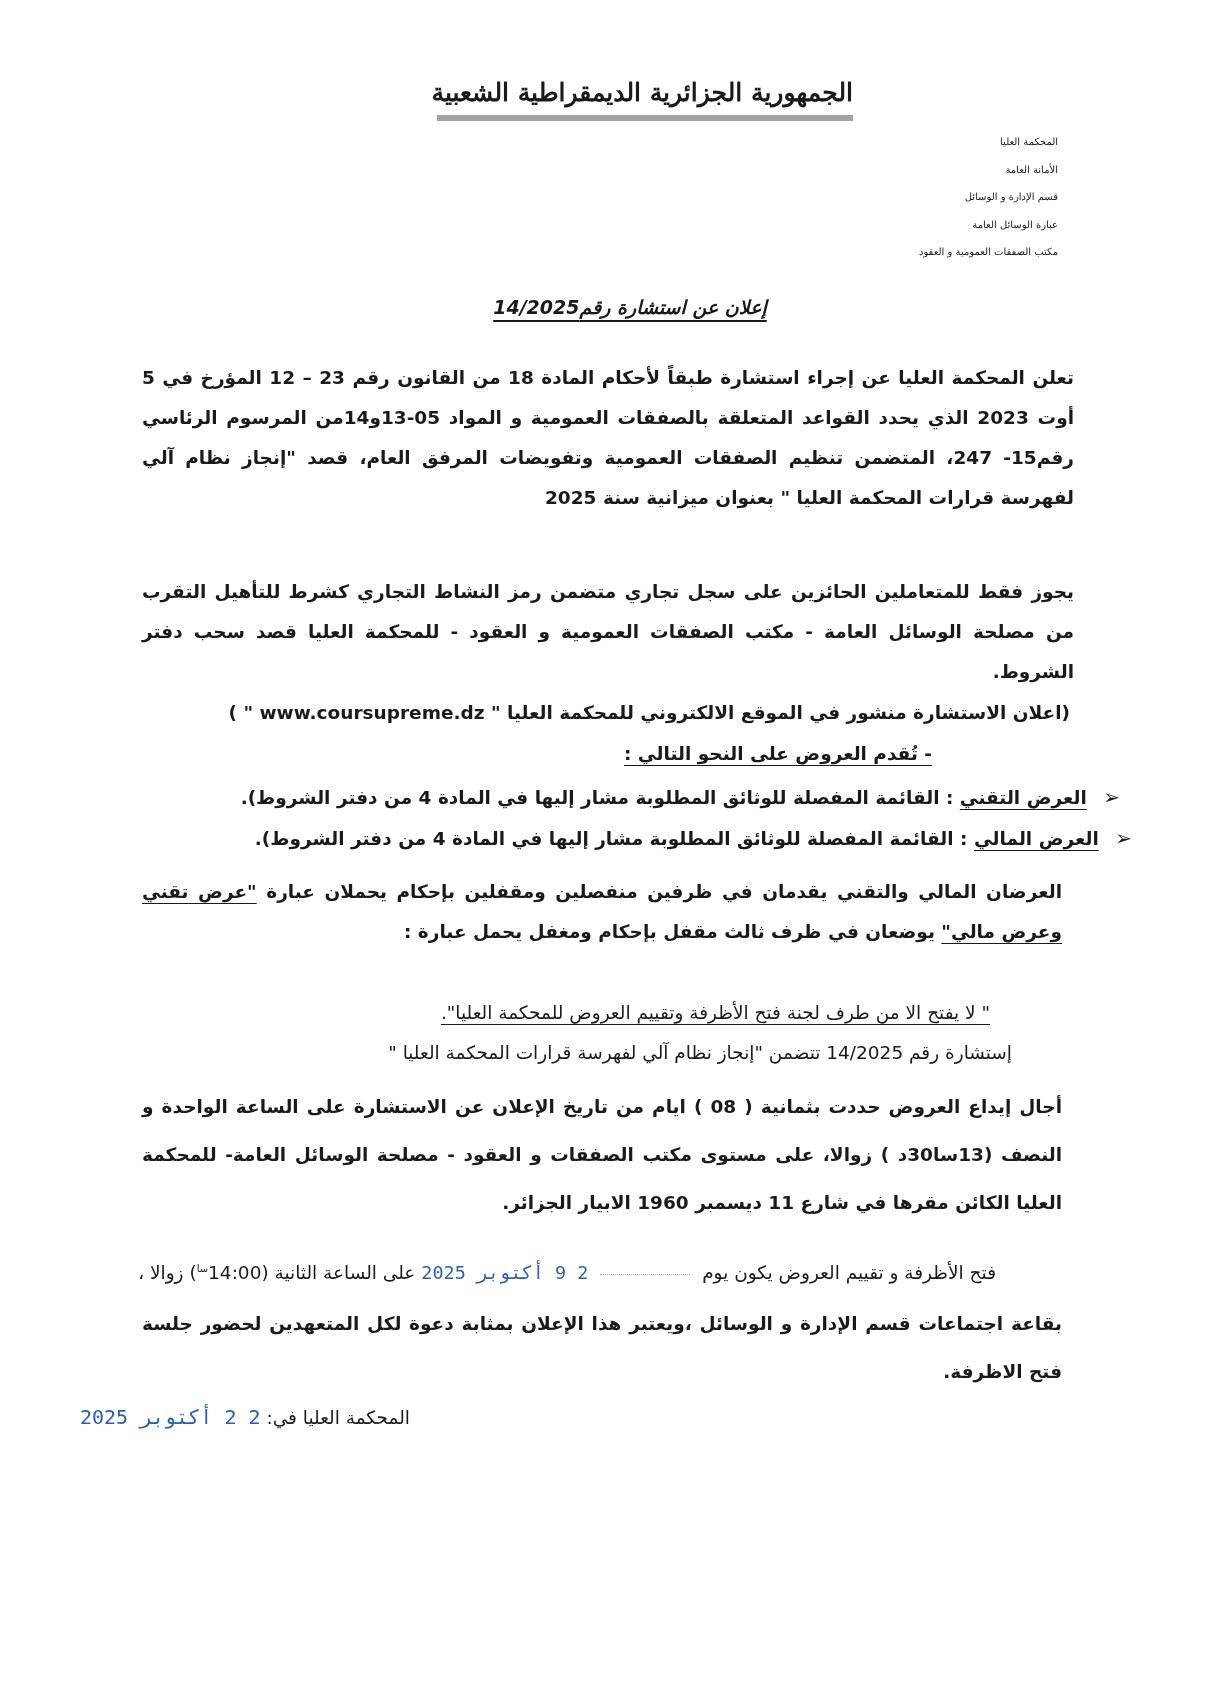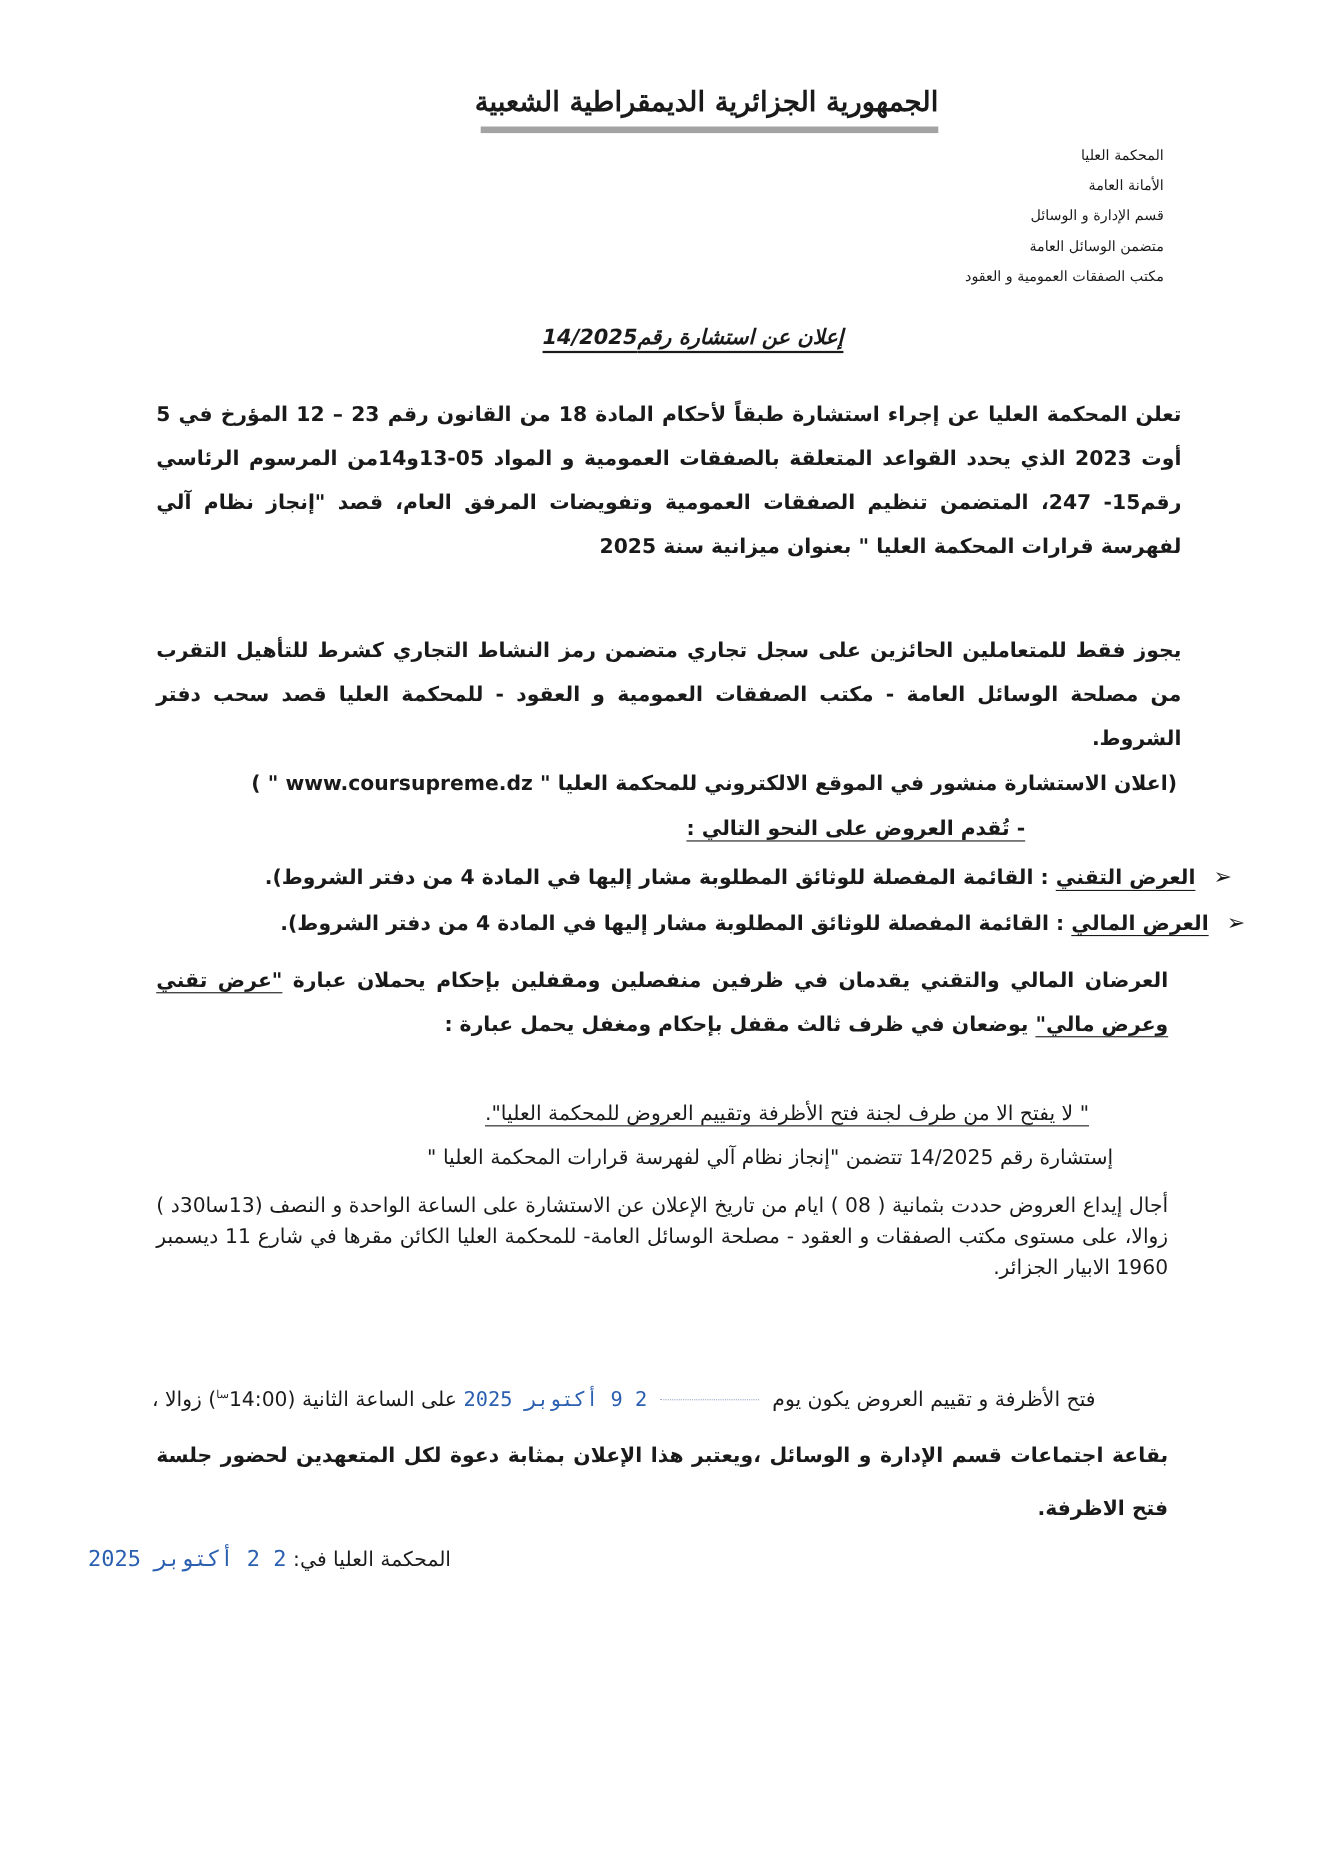--- a/index.html
+++ b/index.html
@@ -8,21 +8,21 @@
       font-family: "DejaVu Sans", sans-serif; color: #1a1a1a;
     }
     .page { position: absolute; inset: 0; }
     .abs { position: absolute; }
     .header-title {
       top: 78px; left: 437px; width: 416px; text-align: center;
       font-family: "DejaVu Serif", serif; font-size: 25px; font-weight: bold;
       padding-bottom: 8px; border-bottom: 6px solid #a3a3a3;
       white-space: nowrap;
     }
-    .org { right: 162px; top: 128px; text-align: right; font-family: "DejaVu Serif", serif; font-size: 13px; line-height: 27.5px; }
+    .org { right: 162px; top: 128px; text-align: right; font-family: "DejaVu Serif", serif; font-size: 10px; line-height: 27.5px; }
     .org div { white-space: nowrap; }
     .doc-title {
       top: 296px; left: 440px; width: 380px; text-align: center;
       font-family: "DejaVu Sans", sans-serif; font-style: italic; font-weight: bold;
       font-size: 19px; text-decoration: underline; text-decoration-thickness: 2px; text-underline-offset: 6px;
       white-space: nowrap;
     }
     .para {
       right: 146px; width: 932px; text-align: justify; text-align-last: right;
       font-family: "DejaVu Sans", sans-serif; font-weight: bold; font-size: 18.5px; line-height: 40px;
@@ -38,21 +38,21 @@
 <body>
 
 <div class="page">
 
   <div class="abs header-title">الجمهورية الجزائرية الديمقراطية الشعبية</div>
 
   <div class="abs org">
     <div>المحكمة العليا</div>
     <div>الأمانة العامة</div>
     <div>قسم الإدارة و الوسائل</div>
-    <div>متضمن الوسائل العامة</div>
+    <div>عبارة الوسائل العامة</div>
     <div>مكتب الصفقات العمومية و العقود</div>
   </div>
 
   <div class="abs doc-title">إعلان عن استشارة رقم14/2025</div>
 
   <div class="abs para" style="top:358px;">تعلن المحكمة العليا عن إجراء استشارة طبقاً لأحكام المادة 18 من القانون رقم 23 – 12 المؤرخ في 5 أوت 2023 الذي يحدد القواعد المتعلقة بالصفقات العمومية و المواد 05-13و14من المرسوم الرئاسي رقم15- 247، المتضمن تنظيم الصفقات العمومية وتفويضات المرفق العام، قصد "إنجاز نظام آلي لفهرسة قرارات المحكمة العليا " بعنوان ميزانية سنة 2025</div>
 
   <div class="abs para" style="top:572px;">يجوز فقط للمتعاملين الحائزين على سجل تجاري متضمن رمز النشاط التجاري كشرط للتأهيل التقرب من مصلحة الوسائل العامة - مكتب الصفقات العمومية و العقود - للمحكمة العليا قصد سحب دفتر الشروط.</div>
 
   <div class="line" style="top:702px; right:150px;">(اعلان الاستشارة منشور في الموقع الالكتروني للمحكمة العليا " www.coursupreme.dz " )</div>
@@ -74,21 +74,21 @@
   <div class="abs para" style="top:872px; right:158px; width:920px;">
     <span>العرضان المالي والتقني يقدمان في ظرفين منفصلين ومقفلين بإحكام يحملان عبارة</span>
     <span class="u">"عرض تقني وعرض مالي"</span>
     <span>يوضعان في ظرف ثالث مقفل بإحكام ومغفل يحمل عبارة :</span>
   </div>
 
   <div class="line u" style="top:1002px; right:230px; font-weight:normal;">" لا يفتح الا من طرف لجنة فتح الأظرفة وتقييم العروض للمحكمة العليا".</div>
 
   <div class="line" style="top:1042px; right:208px; font-weight:normal;">إستشارة رقم 14/2025 تتضمن "إنجاز نظام آلي لفهرسة قرارات المحكمة العليا "</div>
 
-  <div class="abs para" style="top:1083px; right:158px; width:920px; font-weight:normal; line-height:28px;">أجال إيداع العروض حددت بثمانية ( 08 ) ايام من تاريخ الإعلان عن الاستشارة على الساعة الواحدة و النصف (13سا30د ) زوالا، على مستوى مكتب الصفقات و العقود - مصلحة الوسائل العامة- للمحكمة العليا الكائن مقرها في شارع 11 ديسمبر 1960 الابيار الجزائر.</div>
+  <div class="abs para" style="top:1083px; right:158px; width:920px; font-weight:bold; line-height:48px;">أجال إيداع العروض حددت بثمانية ( 08 ) ايام من تاريخ الإعلان عن الاستشارة على الساعة الواحدة و النصف (13سا30د ) زوالا، على مستوى مكتب الصفقات و العقود - مصلحة الوسائل العامة- للمحكمة العليا الكائن مقرها في شارع 11 ديسمبر 1960 الابيار الجزائر.</div>
 
   <div class="line" style="top:1262px; right:224px; font-weight:normal;">
     <span>فتح الأظرفة و تقييم العروض يكون يوم</span>
     <span class="stamp-line"></span>
     <span class="blue">2 9 أكتوبر 2025</span>
     <span>على الساعة الثانية (14:00</span><sup>سا</sup><span>) زوالا ،</span>
   </div>
 
   <div class="abs para" style="top:1300px; right:158px; width:920px; line-height:48px;">بقاعة اجتماعات قسم الإدارة و الوسائل ،ويعتبر هذا الإعلان بمثابة دعوة لكل المتعهدين لحضور جلسة فتح الاظرفة.</div>
 

